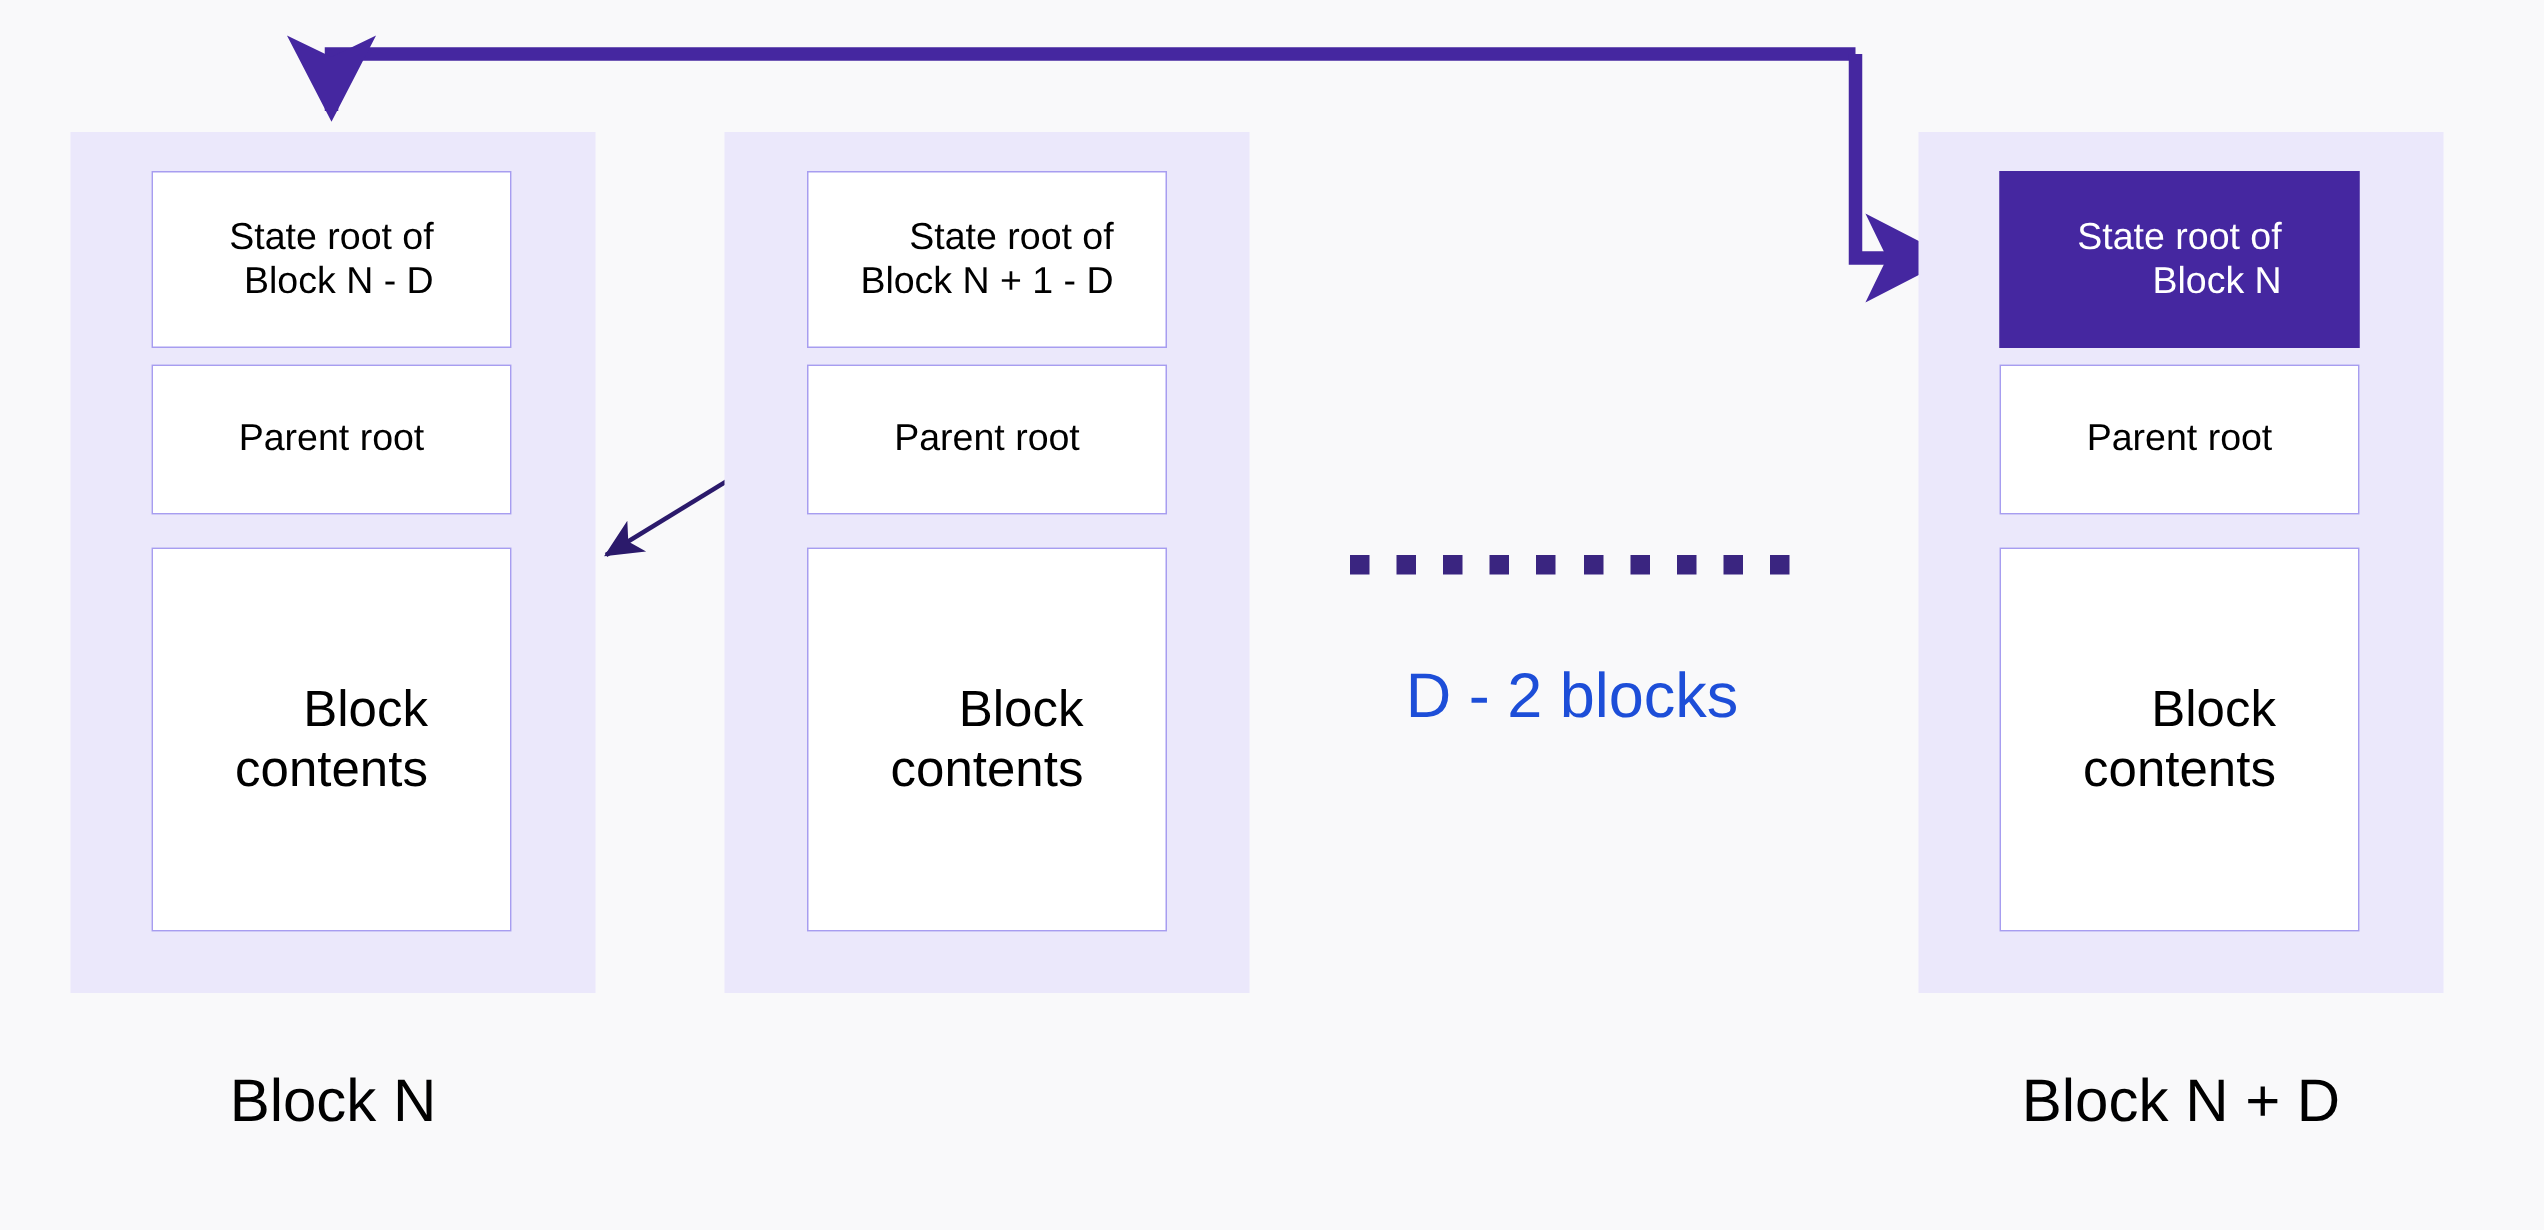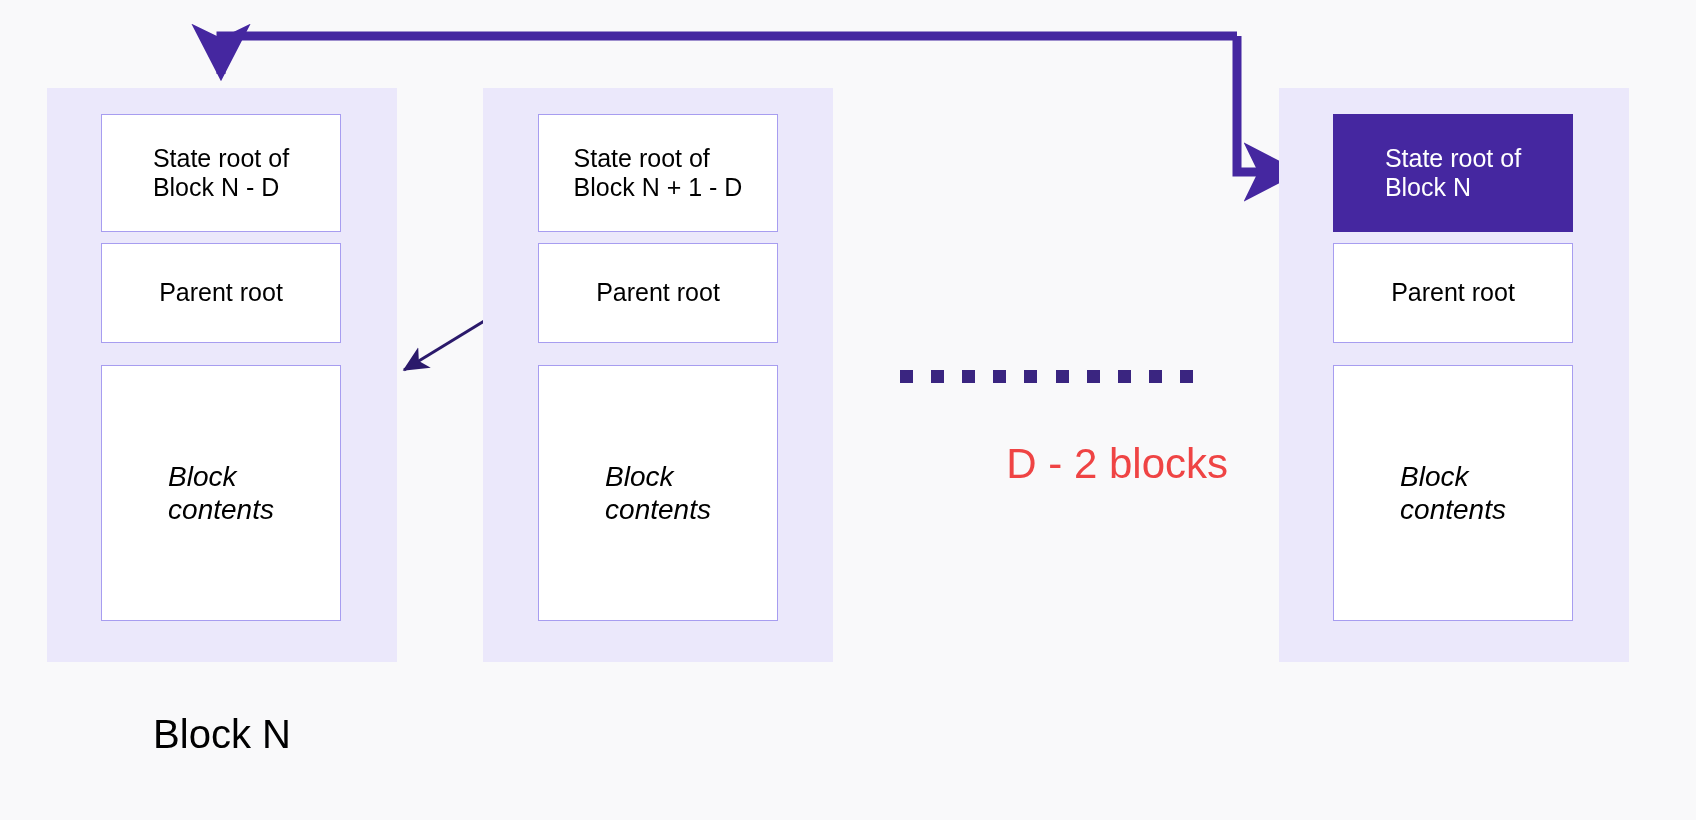--- a/index.html
+++ b/index.html
@@ -27,31 +27,30 @@
 
   
   .cell {
     position: absolute;
     box-sizing: border-box;
     background: #ffffff;
     border: 1.5px solid #a79df0;
     display: flex;
     align-items: center;
     justify-content: center;
-    text-align: left;
+    text-align: right;
     color: #000000;
     line-height: 1.18;
     white-space: pre-line;
   }
   .cell.small {
     font-size: 25px;
   }
   .cell.big {
-    font-size: 28px;
-    font-style: italic;
+    font-size: 34px;
   }
   .cell.highlight {
     background: #4527a0;
     border: 1.5px solid #4527a0;
     color: #ffffff;
   }
 
   
   .caption {
     position: absolute;
@@ -69,22 +68,22 @@
     justify-content: space-between;
   }
   .dot {
     width: 13px;
     height: 13px;
     background: #3a2580;
   }
   .gap-label {
     position: absolute;
     font-size: 42px;
-    color: #ef4444;
-    text-align: right;
+    color: #1d4ed8;
+    text-align: center;
     white-space: nowrap;
   }
 
   
   #arrows {
     position: absolute;
     left: 0;
     top: 0;
     width: 1696px;
     height: 820px;
@@ -160,14 +159,15 @@
   <div class="panel" style="left:1279px; top:88px; width:350px; height:574px;"></div>
 
   <div class="cell small highlight" style="left:1333px; top:114px; width:240px; height:118px;">State root of
 Block N</div>
 
   <div class="cell small" style="left:1333px; top:243px; width:240px; height:100px;">Parent root</div>
 
   <div class="cell big" style="left:1333px; top:365px; width:240px; height:256px;">Block
 contents</div>
 
+  <div class="caption" style="left:1279px; top:712px; width:350px;">Block N + D</div>
 
 </div>
 
 </body></html>

